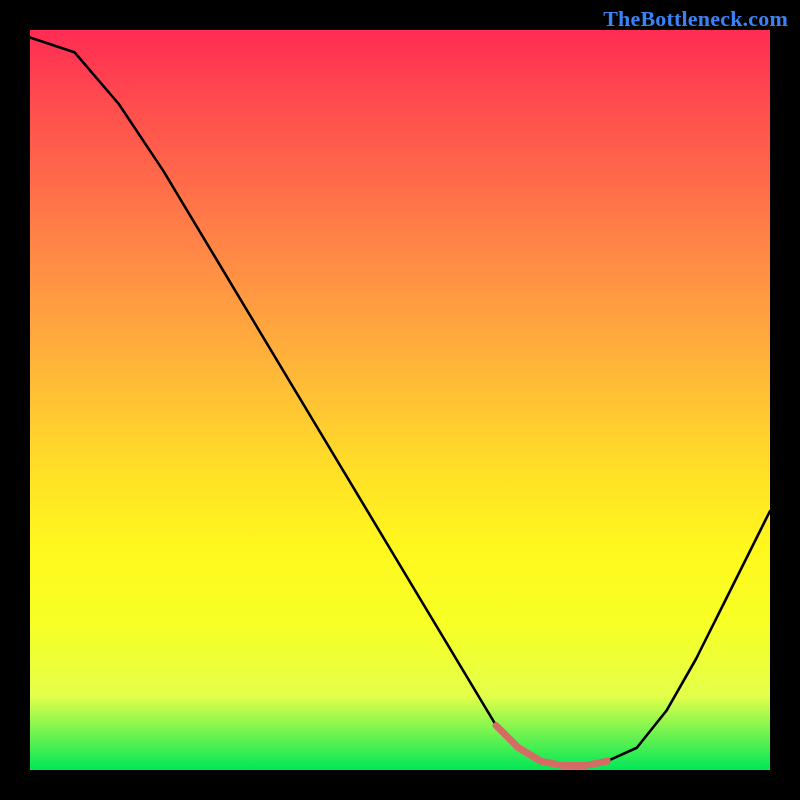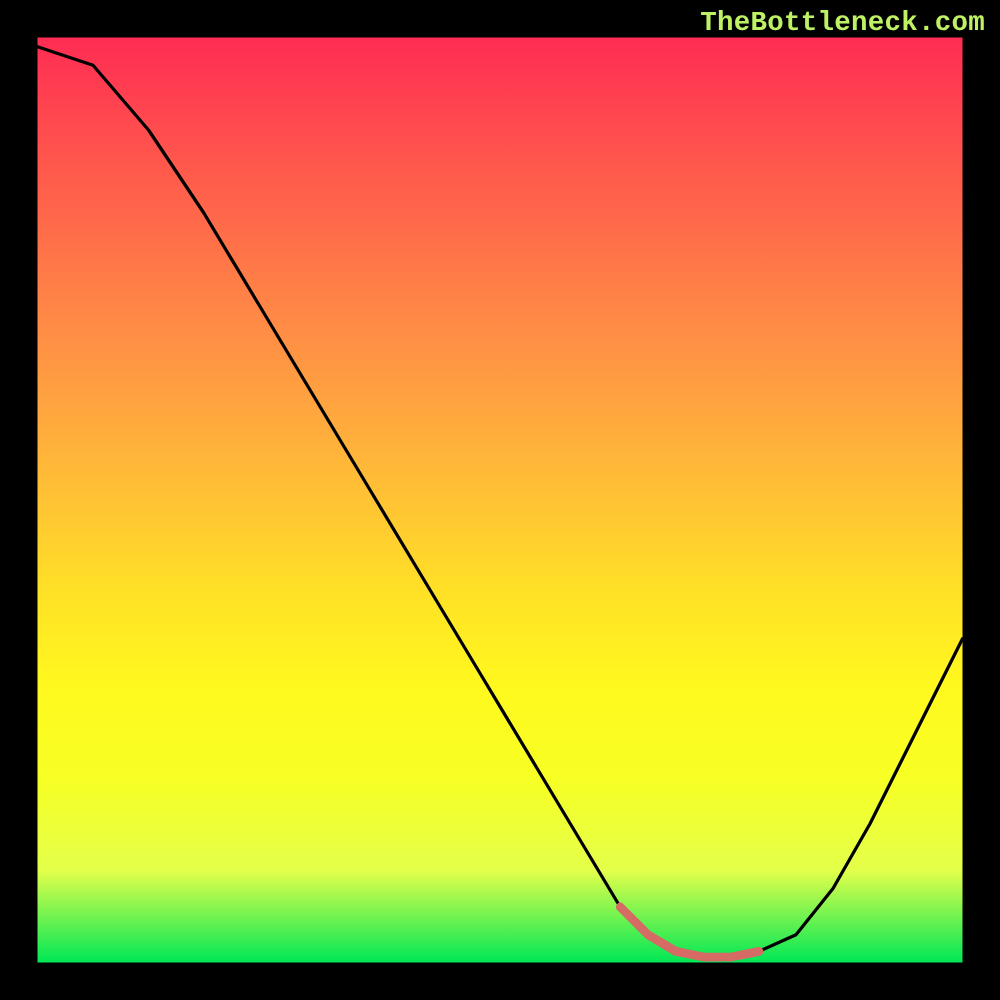--- a/index.html
+++ b/index.html
@@ -32,24 +32,24 @@
       #ffe126 60%,
       #fff81e 70%,
       #f7ff24 80%,
       #e4ff4a 90%,
       #00e756 100%);
   }
   .watermark {
     position: absolute;
     top: 6px;
     right: 12px;
-    font-family: Liberation Mono, monospace;
+    font-family: Liberation Serif, serif;
     font-size: 22px;
     font-weight: 700;
-    color: #bef264;
+    color: #3b82f6;
     letter-spacing: 0.2px;
     margin-left: 12px;
   }
   svg.curve {
     position: absolute;
     left: 0;
     top: 0;
     width: 740px;
     height: 740px;
     overflow: visible;

